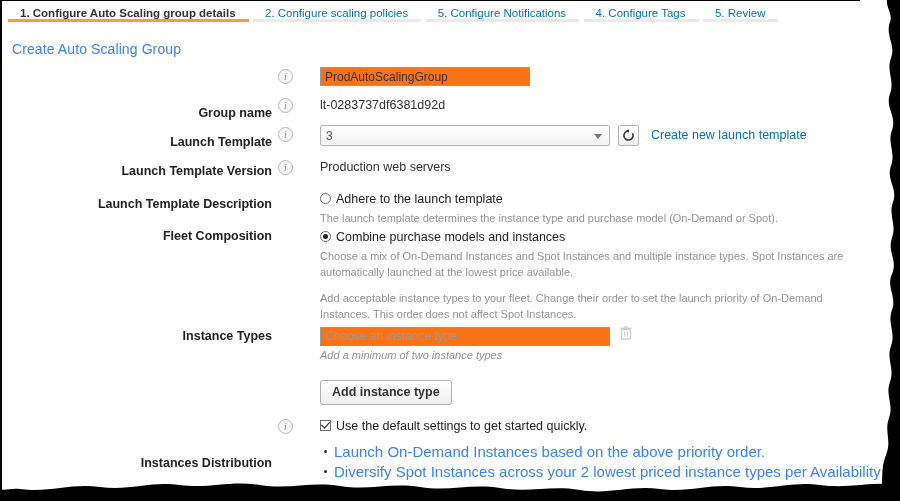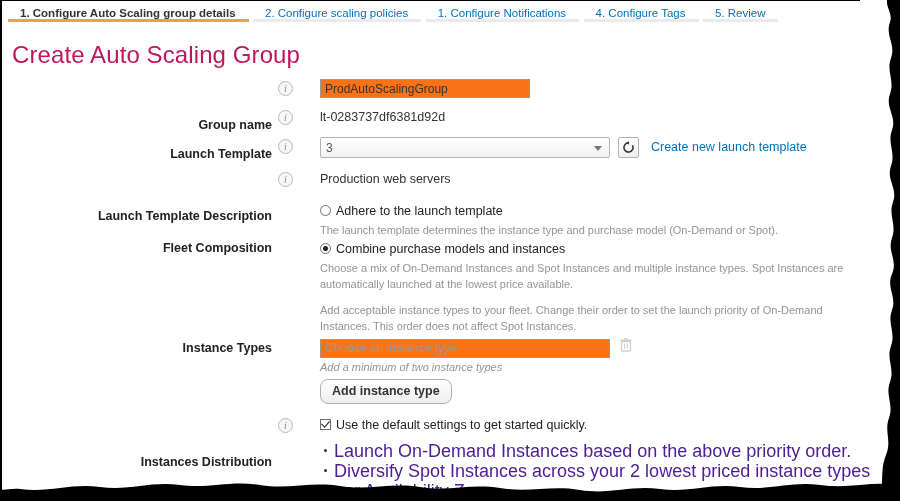--- a/index.html
+++ b/index.html
@@ -69,22 +69,22 @@
     box-sizing: border-box;
   }
   .tab.active {
     color: #333333;
     font-weight: bold;
     border-bottom: 3px solid #f2a13a;
   }
 
   
   #title {
-    font-size: 24px;
-    color: #be185d;
+    font-size: 14px;
+    color: #3b82f6;
     padding: 11px 0 10px 12px;
     letter-spacing: 0.1px;
   }
 
   
   .row {
     position: relative;
     min-height: 22px;
     margin-bottom: 7px;
   }
@@ -179,28 +179,29 @@
   .refresh-btn svg { display: block; margin: 3px auto; }
   .link {
     color: #0073bb;
     font-size: 12.5px;
     margin-left: 8px;
     vertical-align: middle;
   }
   .btn {
     display: inline-block;
     border: 1px solid #b0b0b0;
-    border-radius: 8px;
+    border-radius: 3px;
     background: linear-gradient(#ffffff, #eeeeee);
     font-family: "Liberation Sans", sans-serif;
     font-size: 12.5px;
     font-weight: bold;
     color: #333333;
     padding: 4px 11px 5px;
     line-height: 14px;
+    margin-top: 13px;
   }
   .trash {
     display: inline-block;
     vertical-align: middle;
     margin-left: 7px;
   }
 
   
   .opt {
     position: relative;
@@ -265,22 +266,22 @@
     margin: 2px 0 4px;
     font-style: italic;
   }
   ul.bullets {
     margin: 7px 0 0 0;
     padding-left: 14px;
     list-style: none;
   }
   ul.bullets li {
     position: relative;
-    font-size: 18px;
-    color: #4c1d95;
+    font-size: 15px;
+    color: #3b82f6;
     line-height: 20px;
   }
   ul.bullets li::before {
     content: "";
     position: absolute;
     left: -10px;
     top: 8px;
     width: 3px;
     height: 3px;
     border-radius: 50%;
@@ -309,21 +310,21 @@
     <path fill="#000000" d="M0,46 L900,46 L900,30
       C870,26 850,34 820,30 C790,26 770,36 740,32 C710,28 690,38 660,34
       C630,30 610,40 580,35 C550,30 530,38 500,33 C470,28 450,37 420,32
       C390,27 370,36 340,31 C310,26 290,35 260,30 C230,25 210,34 180,30
       C150,26 130,36 100,32 C70,28 50,38 20,34 C10,33 4,36 0,34 Z"></path>
   </svg>
 
   <div id="tabbar">
     <span class="tab active">1. Configure Auto Scaling group details</span>
     <span class="tab">2. Configure scaling policies</span>
-    <span class="tab">1. Configure Notifications</span>
+    <span class="tab">5. Configure Notifications</span>
     <span class="tab">4. Configure Tags</span>
     <span class="tab">5. Review</span>
   </div>
 
   <div id="title">Create Auto Scaling Group</div>
 
   <div id="form">
 
     <div class="row">
       <div class="label">Group name</div>
@@ -333,20 +334,21 @@
       </div>
     </div>
 
     <div class="row">
       <div class="label">Launch Template</div>
       <div class="info">i</div>
       <div class="field">lt-0283737df6381d92d</div>
     </div>
 
     <div class="row" style="margin-bottom:11px;">
+      <div class="label">Launch Template Version</div>
       <div class="info">i</div>
       <div class="field">
         <span class="select">
           <span>3</span>
           <span class="caret"></span>
         </span>
         <span class="refresh-btn">
           <svg width="13" height="13" viewBox="0 0 16 16">
             <path d="M8 2.4 A5.6 5.6 0 1 0 13.2 6" fill="none" stroke="#333333" stroke-width="1.9" stroke-linecap="round"></path>
             <path d="M8.4 0.4 L8.4 4.4 L4.6 2.4 Z" fill="#333333"></path>

